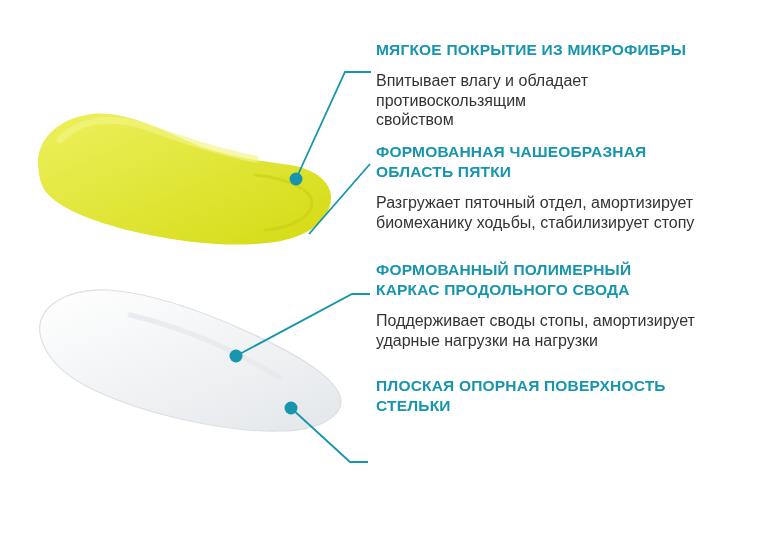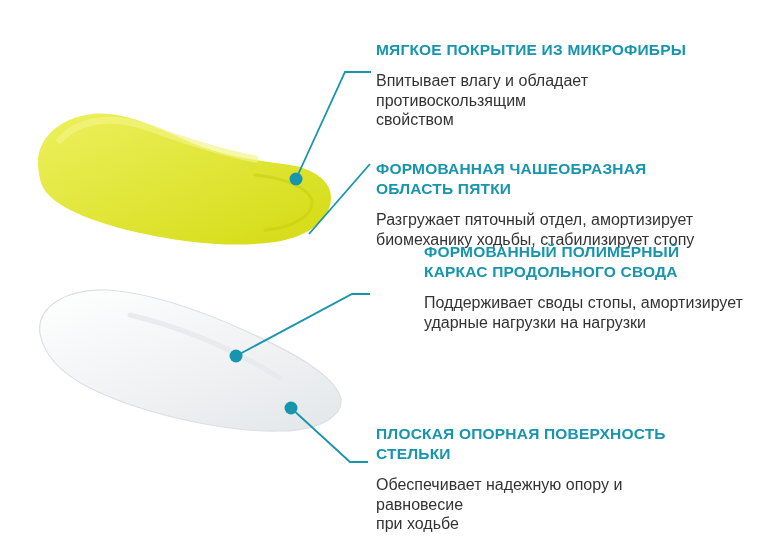--- a/index.html
+++ b/index.html
@@ -26,23 +26,23 @@
     text-transform: uppercase;
   }
   .callout-desc {
     margin: 11px 0 0 0;
     color: var(--body-text, #333333);
     font-size: 16px;
     line-height: 19.5px;
     white-space: pre-line;
   }
   .callout-1 { top: 40px; }
-  .callout-2 { top: 159px; }
-  .callout-3 { top: 242px; margin-left: 48px; }
-  .callout-4 { top: 376px; margin-top: 48px; }
+  .callout-2 { top: 142px; }
+  .callout-3 { top: 260px; }
+  .callout-4 { top: 376px; }
 </style>
 </head>
 <body>
 
 <div class="stage">
 
   <svg class="illustration" width="768" height="555" viewBox="0 0 768 555" aria-hidden="true">
     <defs>
       <linearGradient id="gy" x1="0" y1="0" x2="1" y2="1">
         <stop offset="0" style="stop-color: var(--insole-top-light, #edf05e);"></stop>
@@ -101,17 +101,15 @@
   <div class="callout callout-3">
     <h3 class="callout-title">ФОРМОВАННЫЙ ПОЛИМЕРНЫЙ
 КАРКАС ПРОДОЛЬНОГО СВОДА</h3>
     <p class="callout-desc">Поддерживает своды стопы, амортизирует
 ударные нагрузки на нагрузки</p>
   </div>
 
   <div class="callout callout-4">
     <h3 class="callout-title">ПЛОСКАЯ ОПОРНАЯ ПОВЕРХНОСТЬ
 СТЕЛЬКИ</h3>
-    <p class="callout-desc">Обеспечивает надежную опору и равновесие
-при ходьбе</p>
   </div>
 
 </div>
 
 </body></html>

